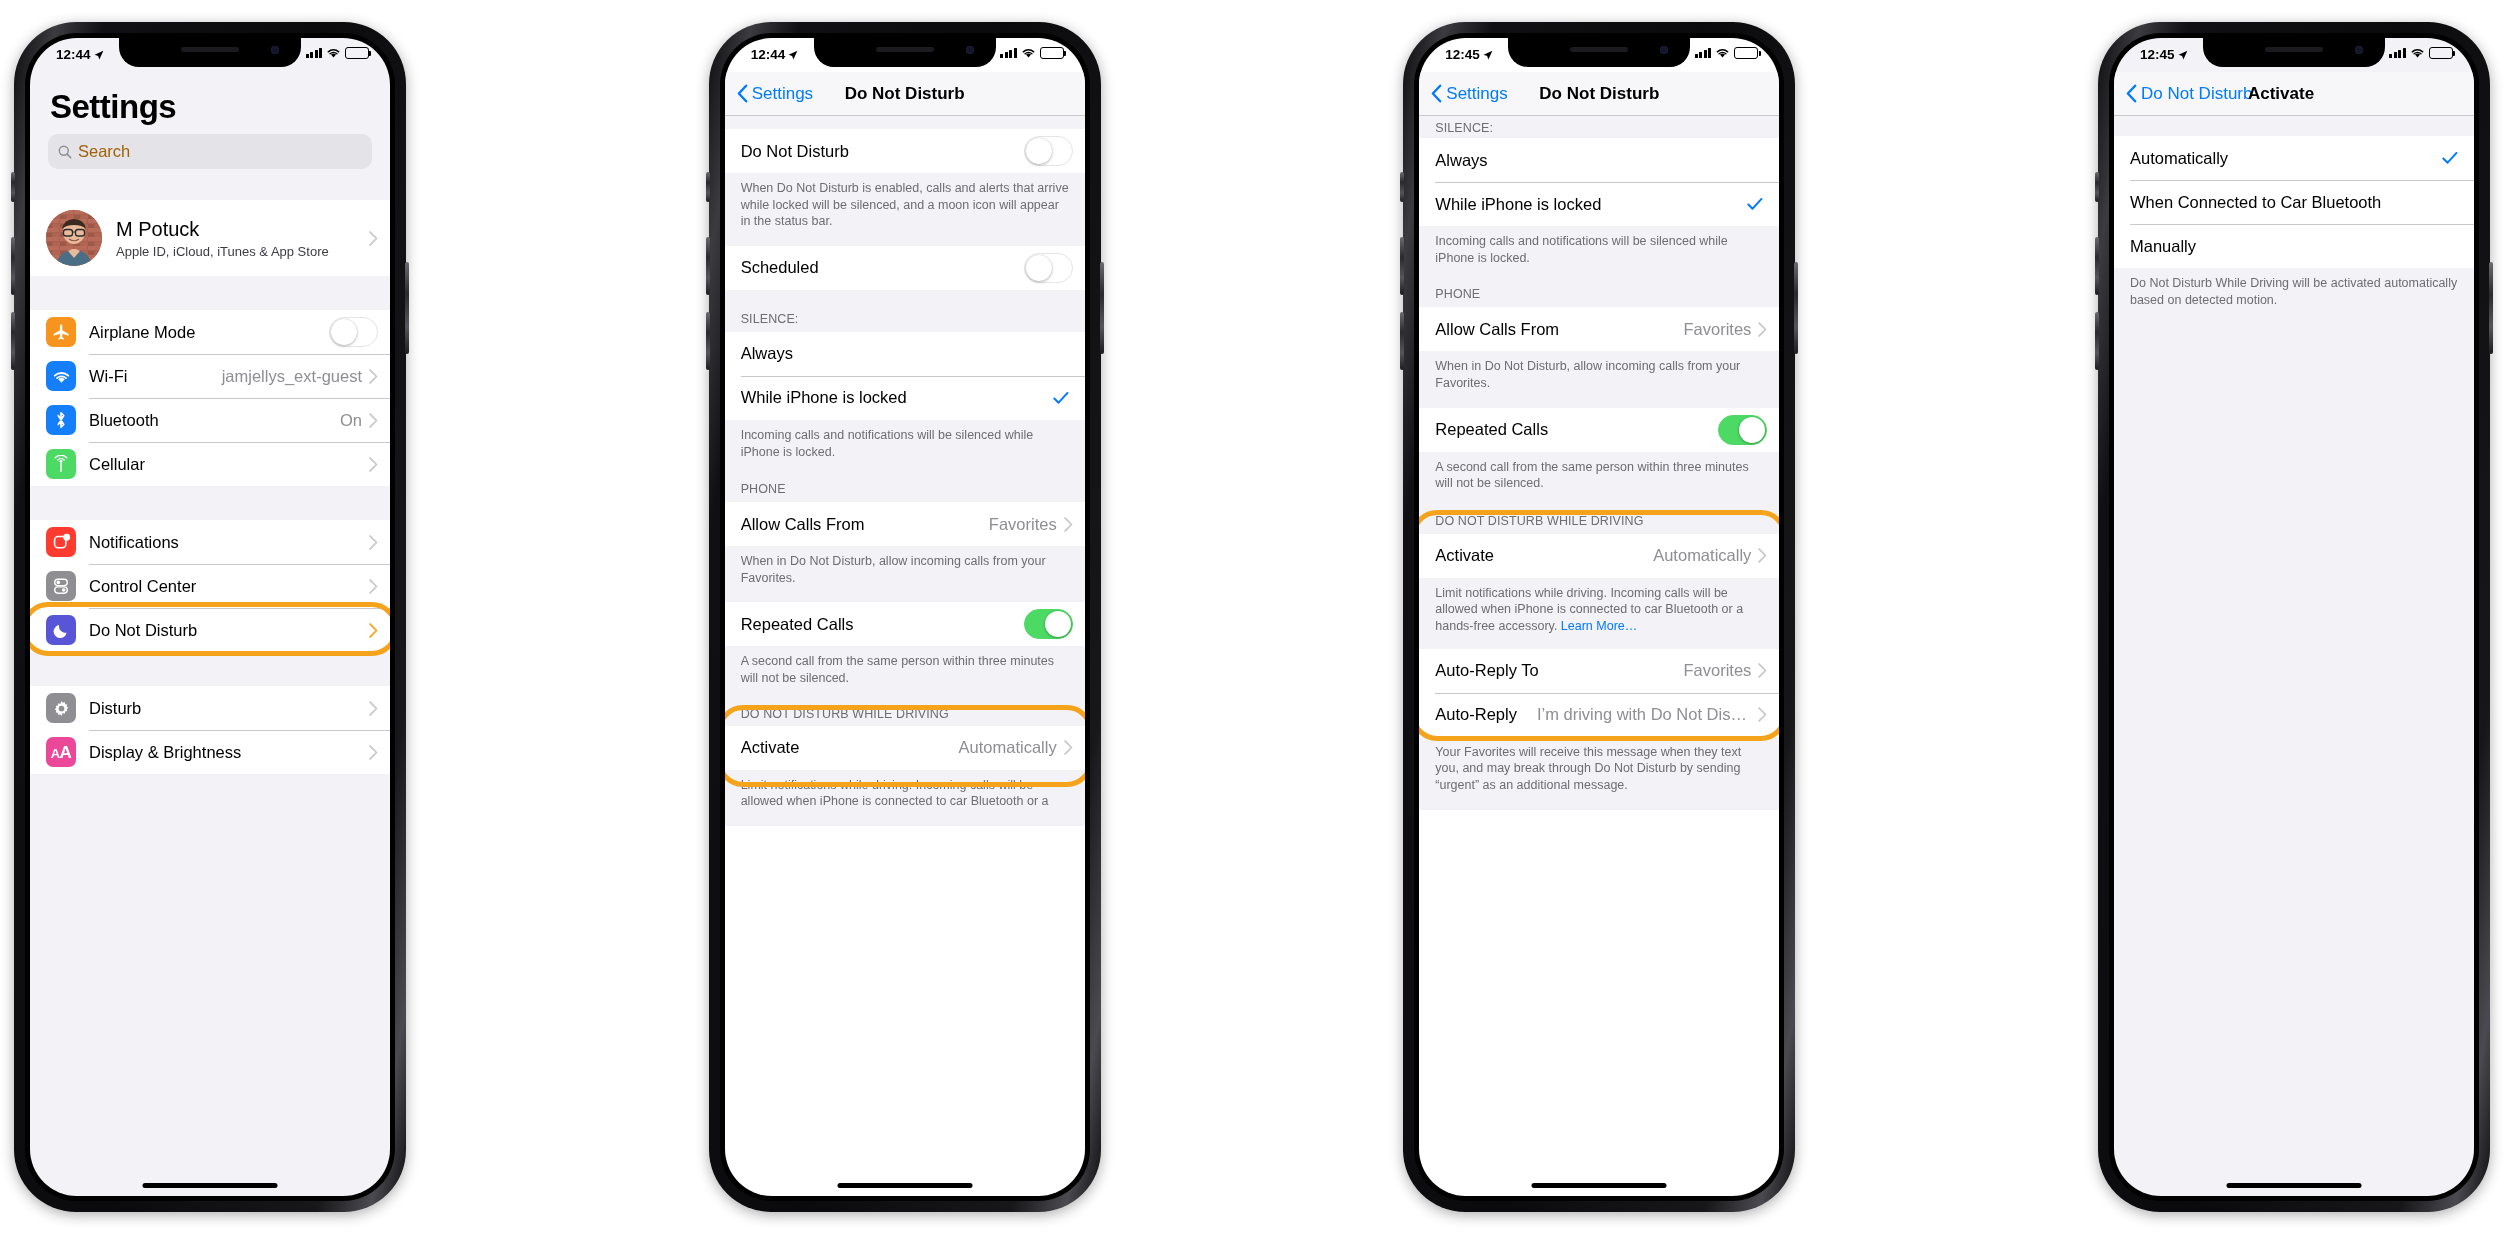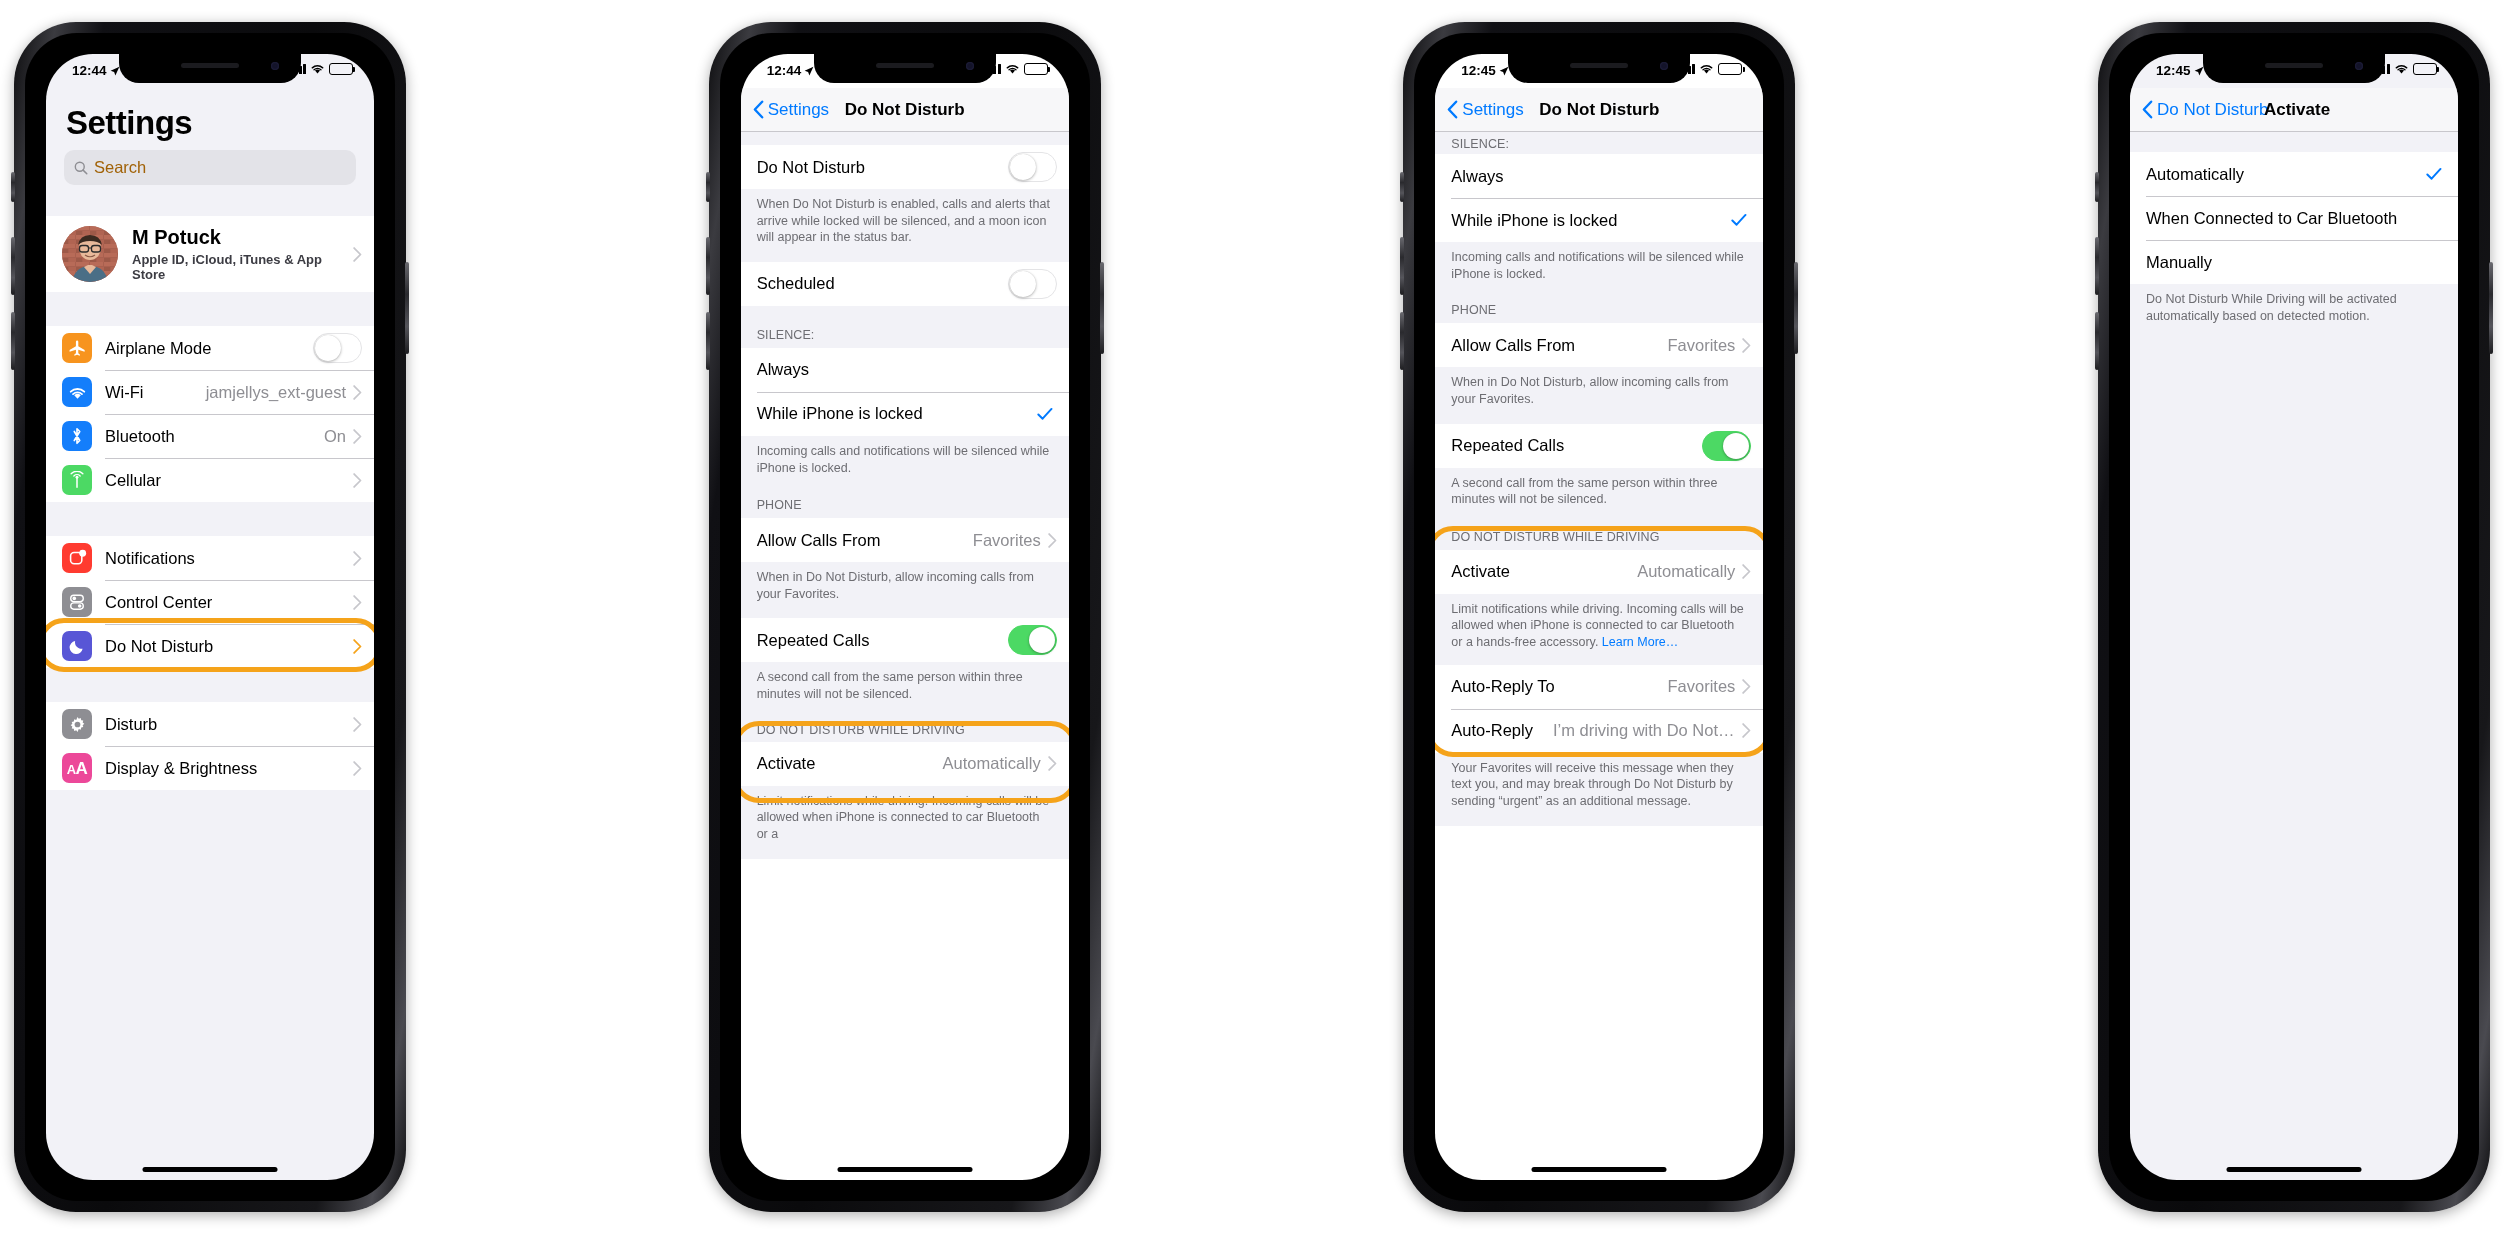--- a/index.html
+++ b/index.html
@@ -27,21 +27,21 @@
     background: linear-gradient(100deg,#0b0b0d 0%, #3b3b40 7%, #101014 15%, #0a0a0c 50%, #17171a 85%, #4a4a50 94%, #0b0b0d 100%);
     padding: 11px;
     box-shadow: 0 3px 14px rgba(0,0,0,0.32);
     flex: 0 0 auto;
   }
   .phone-inner {
     position: relative;
     width: 100%; height: 100%;
     border-radius: 52px;
     background: #000;
-    padding: 21px;
+    padding: 5px;
     overflow: hidden;
   }
   .screen {
     position: relative;
     width: 100%; height: 100%;
     border-radius: 47px;
     background: #f2f2f7;
     overflow: hidden;
   }
   
@@ -185,21 +185,21 @@
   .check { width: 16px; height: 14px; display:block; margin-right: 4px;}
 
   
   .profrow { display: flex; align-items: center; min-height: 74px; padding: 10px 12px 10px 16px; background:#fff;}
   .avatar {
     width: 56px; height: 56px; border-radius: 50%;
     flex: 0 0 auto; margin-right: 14px; overflow: hidden;
     position: relative;
     background: #a8675a;
   }
-  .prof-text { flex: 1 1 auto; font-weight: bold; }
+  .prof-text { flex: 1 1 auto; }
   .prof-name { font-size: 20px; color: #000; margin-bottom: 3px; }
   .prof-sub { font-size: 13px; color: #3c3c43; }
 
   
   .sechead {
     font-size: 12.5px; color: #6d6d72;
     padding: 22px 16px 6px 16px;
     text-transform: uppercase;
     letter-spacing: 0.1px;
     background: #f2f2f7;

